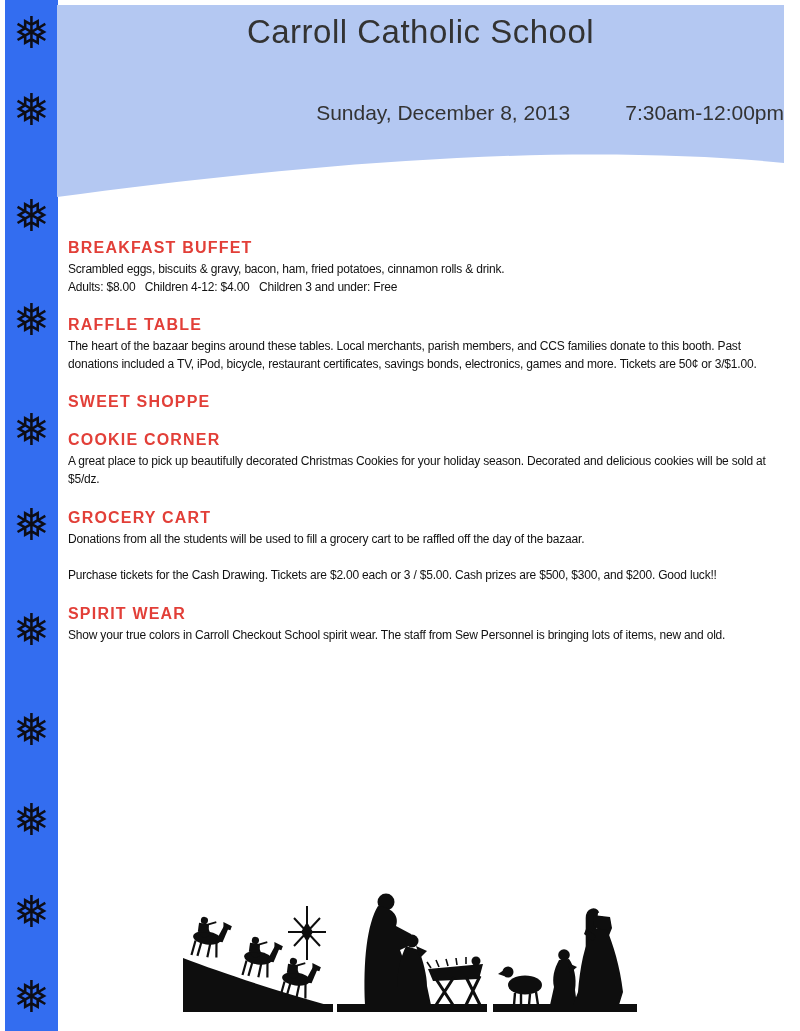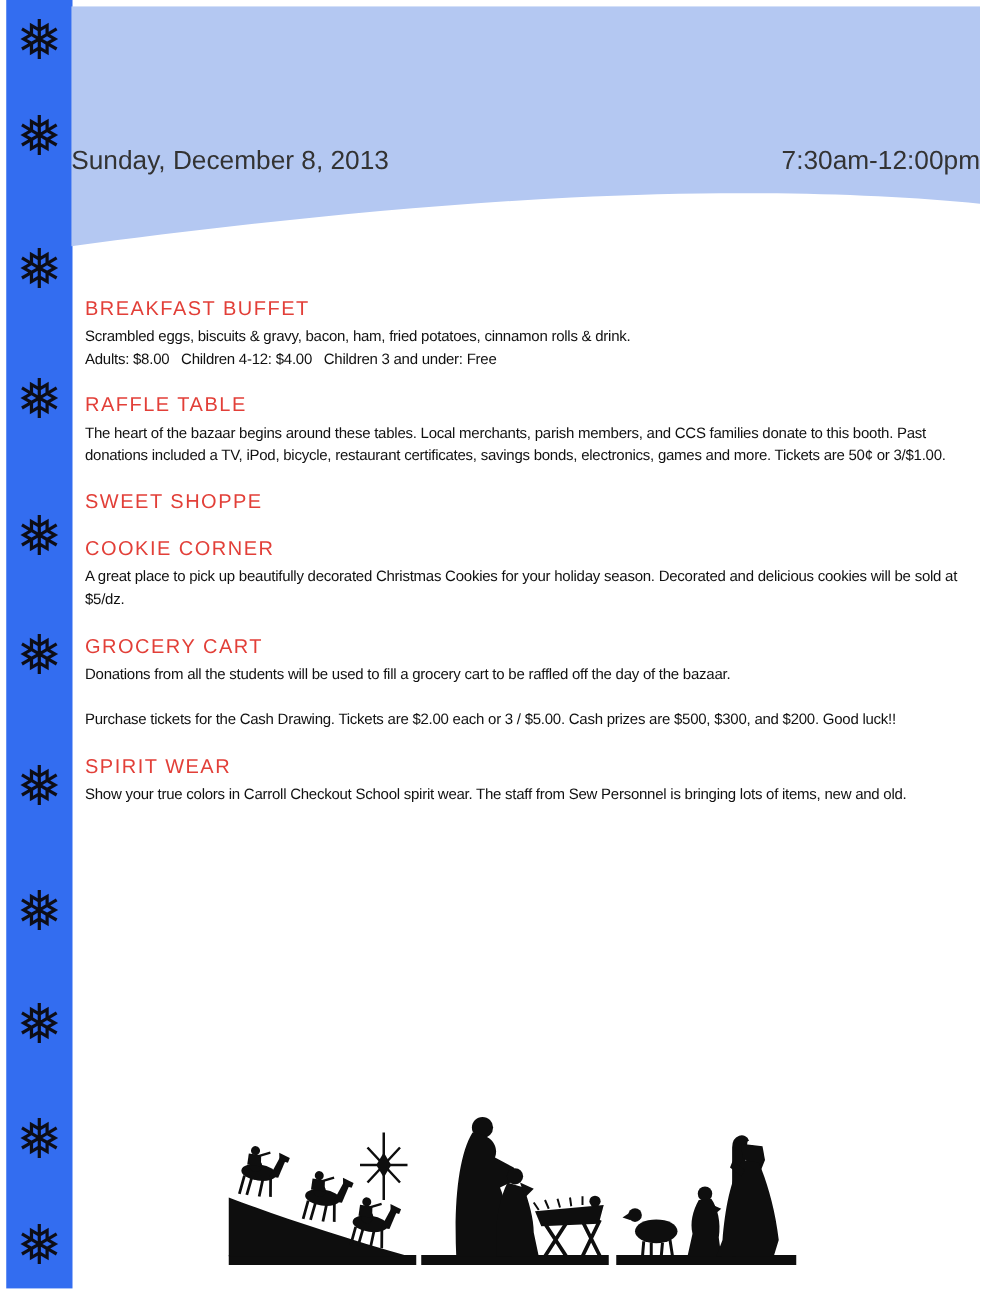--- a/index.html
+++ b/index.html
@@ -32,26 +32,26 @@
   .flake:nth-child(10){top:890px;}
   .flake:nth-child(11){top:975px;}
 
   
   .banner{position:absolute;left:57px;top:5px;width:727px;height:200px;}
   .banner svg{position:absolute;inset:0;display:block;}
   .banner-text{position:absolute;left:0;right:0;text-align:center;color:var(--title-color);}
   .title-line{font-size:33px;letter-spacing:.5px;font-weight:400;}
   .t1{top:8px;}
   .t2{top:58px;}
-  .dateline{top:112px;font-size:21px;display:flex;justify-content:space-between;gap:55px;}
+  .dateline{top:96px;font-size:21px;display:flex;justify-content:flex-end;gap:55px;}
 
   
   .content{position:absolute;left:68px;top:238px;width:726px;}
   .section{margin-bottom:19px;}
-  .sec-heading{color:var(--heading-red);font-size:16px;font-weight:400;
+  .sec-heading{color:var(--heading-red);font-size:16px;font-weight:700;
     letter-spacing:1.2px;line-height:19px;margin-bottom:4px;}
   .section p{font-size:12px;line-height:17.6px;color:var(--body-color);
     letter-spacing:-.2px;white-space:pre-wrap;}
 
   
   .nativity{position:absolute;left:165px;top:866px;width:495px;height:160px;color:var(--silhouette-black);}
   .nativity svg{display:block;width:100%;height:100%;}
   .nativity [fill]{fill:currentColor;}
 </style>
 </head>
@@ -70,20 +70,21 @@
     <span class="flake">❅</span>
     <span class="flake">❅</span>
     <span class="flake">❅</span>
     <span class="flake">❅</span>
   </div>
 
   <div class="banner">
     <svg viewBox="0 0 727 200" preserveAspectRatio="none">
       <path d="M0,0 H727 V158 C640,149 520,147 400,153 C260,160 120,176 0,192 Z" fill="var(--header-blue)"></path>
     </svg>
+    <div class="banner-text title-line t1">Carroll Catholic School</div>
     <div class="banner-text dateline">
       <span>Sunday, December 8, 2013</span>
       <span>7:30am-12:00pm</span>
     </div>
   </div>
 
   <div class="content">
 
     <div class="section">
       <div class="sec-heading">BREAKFAST BUFFET</div>

